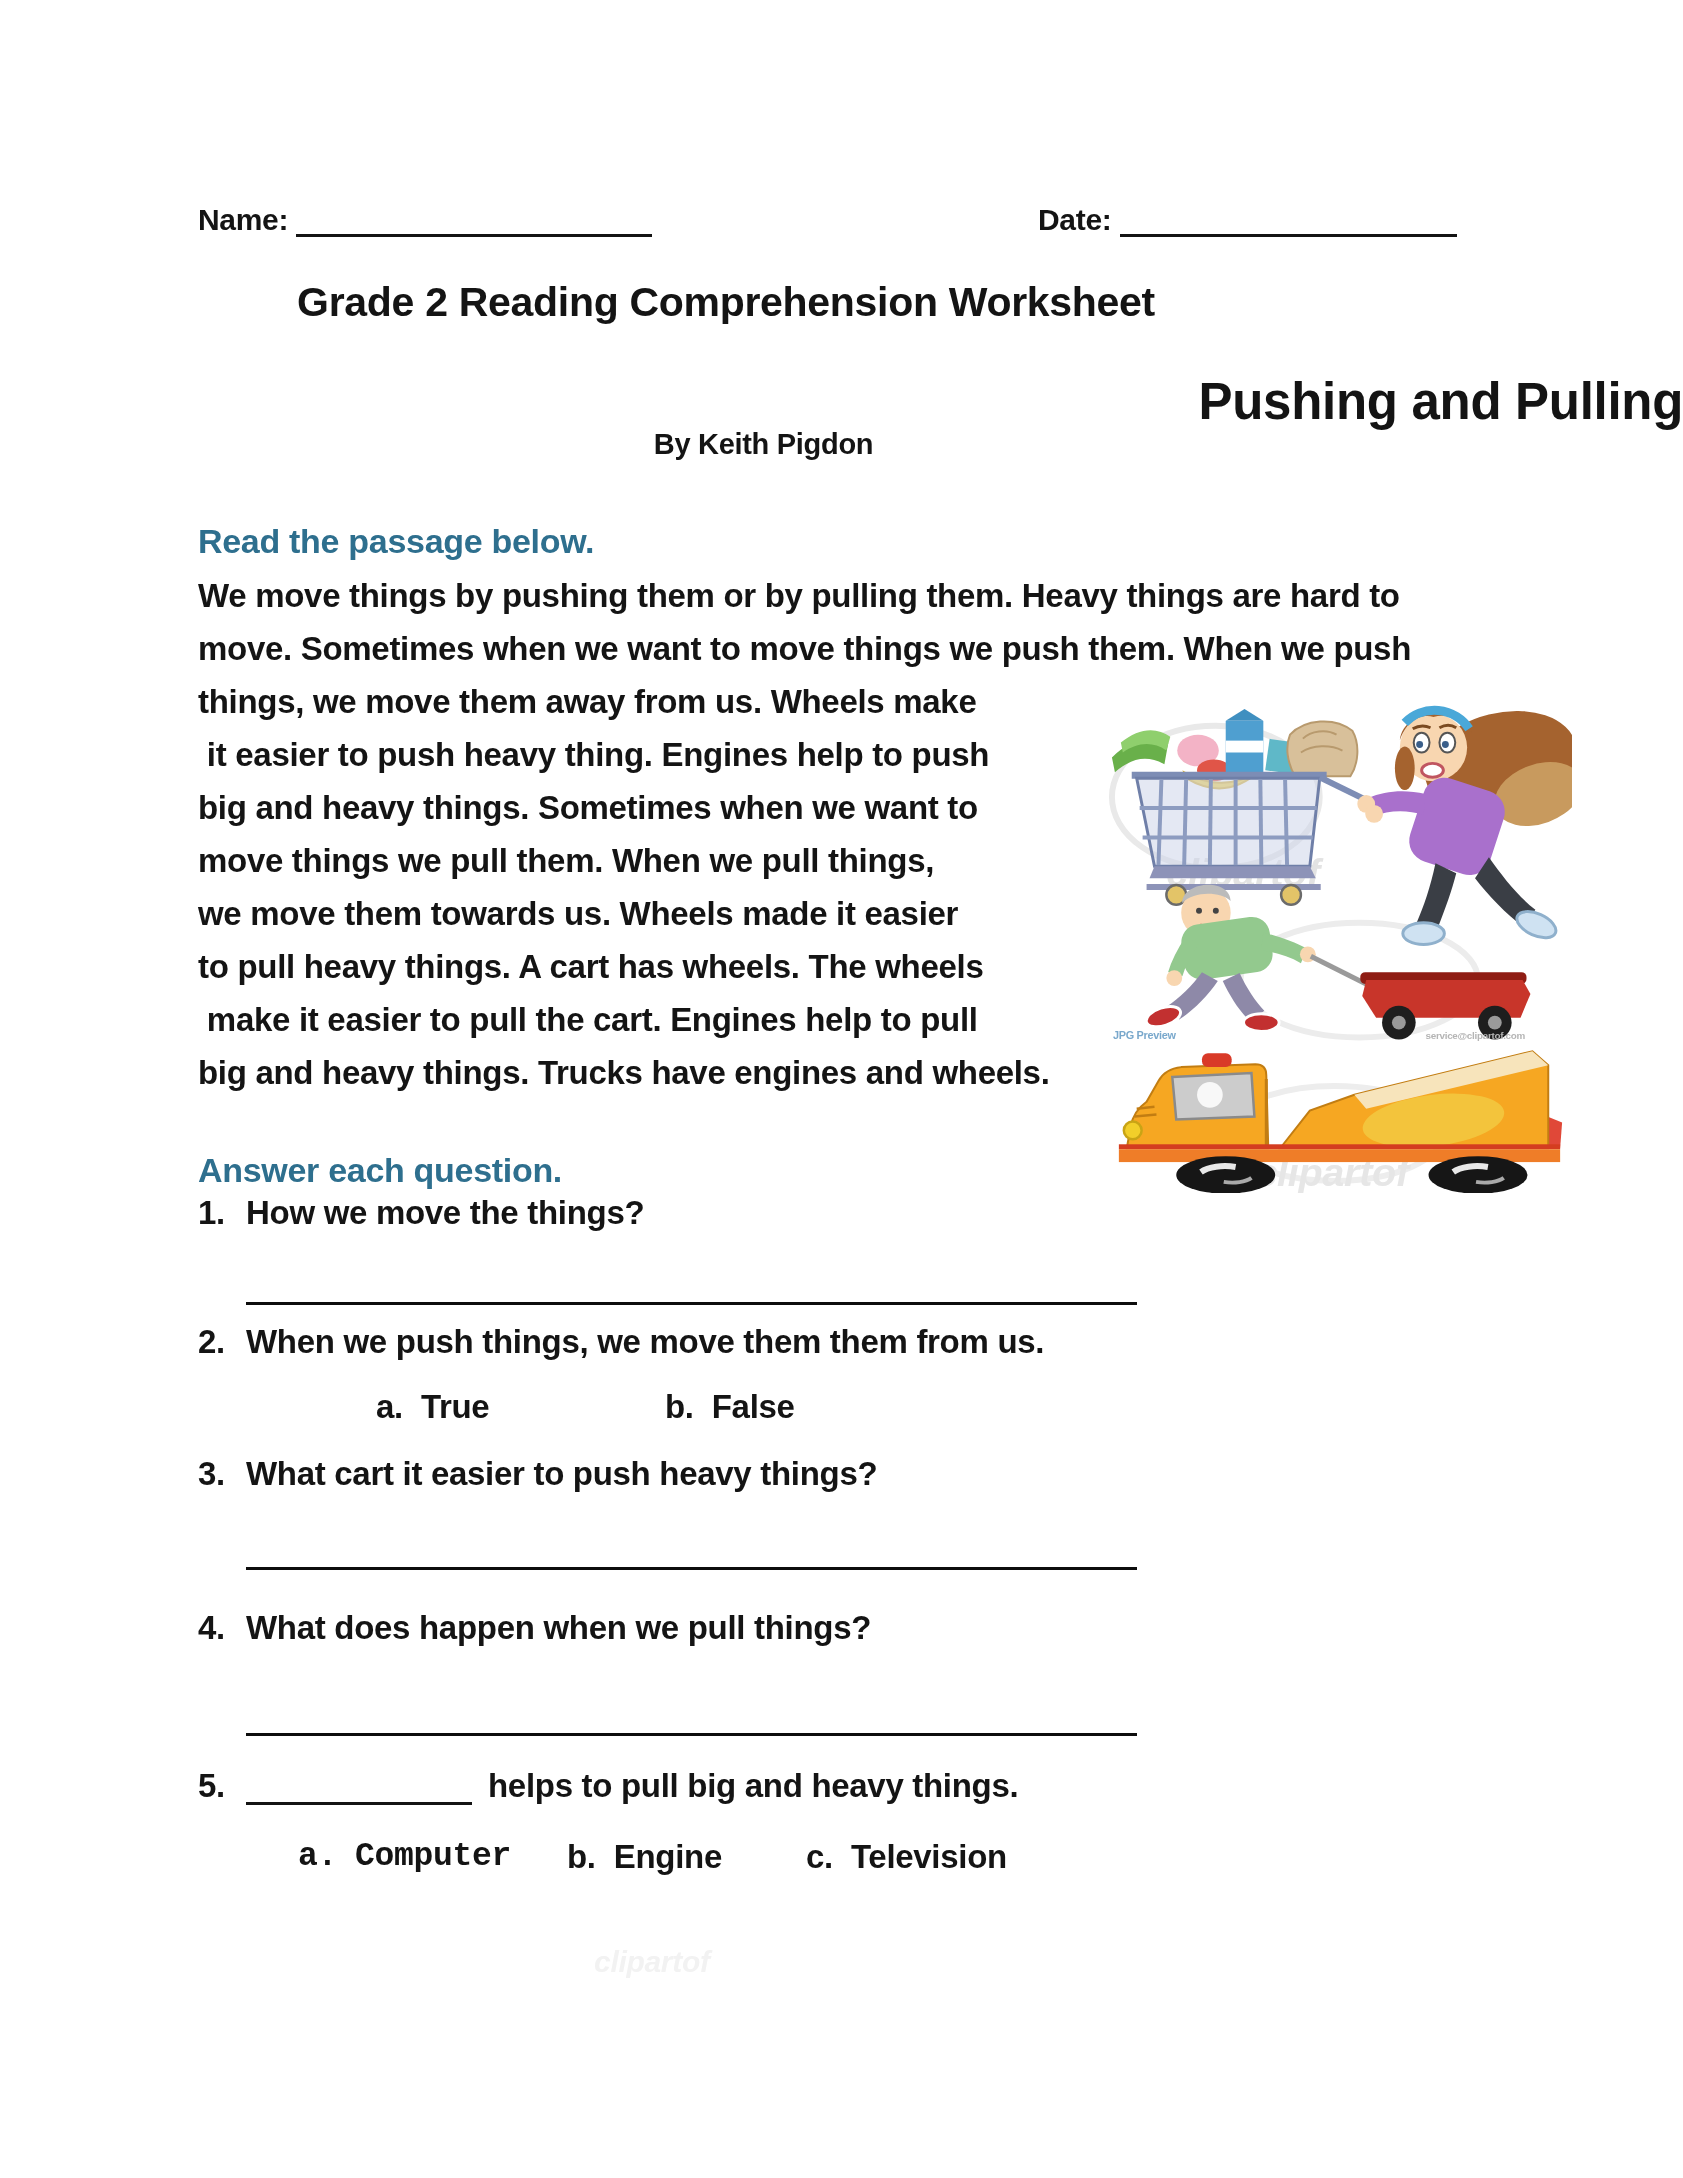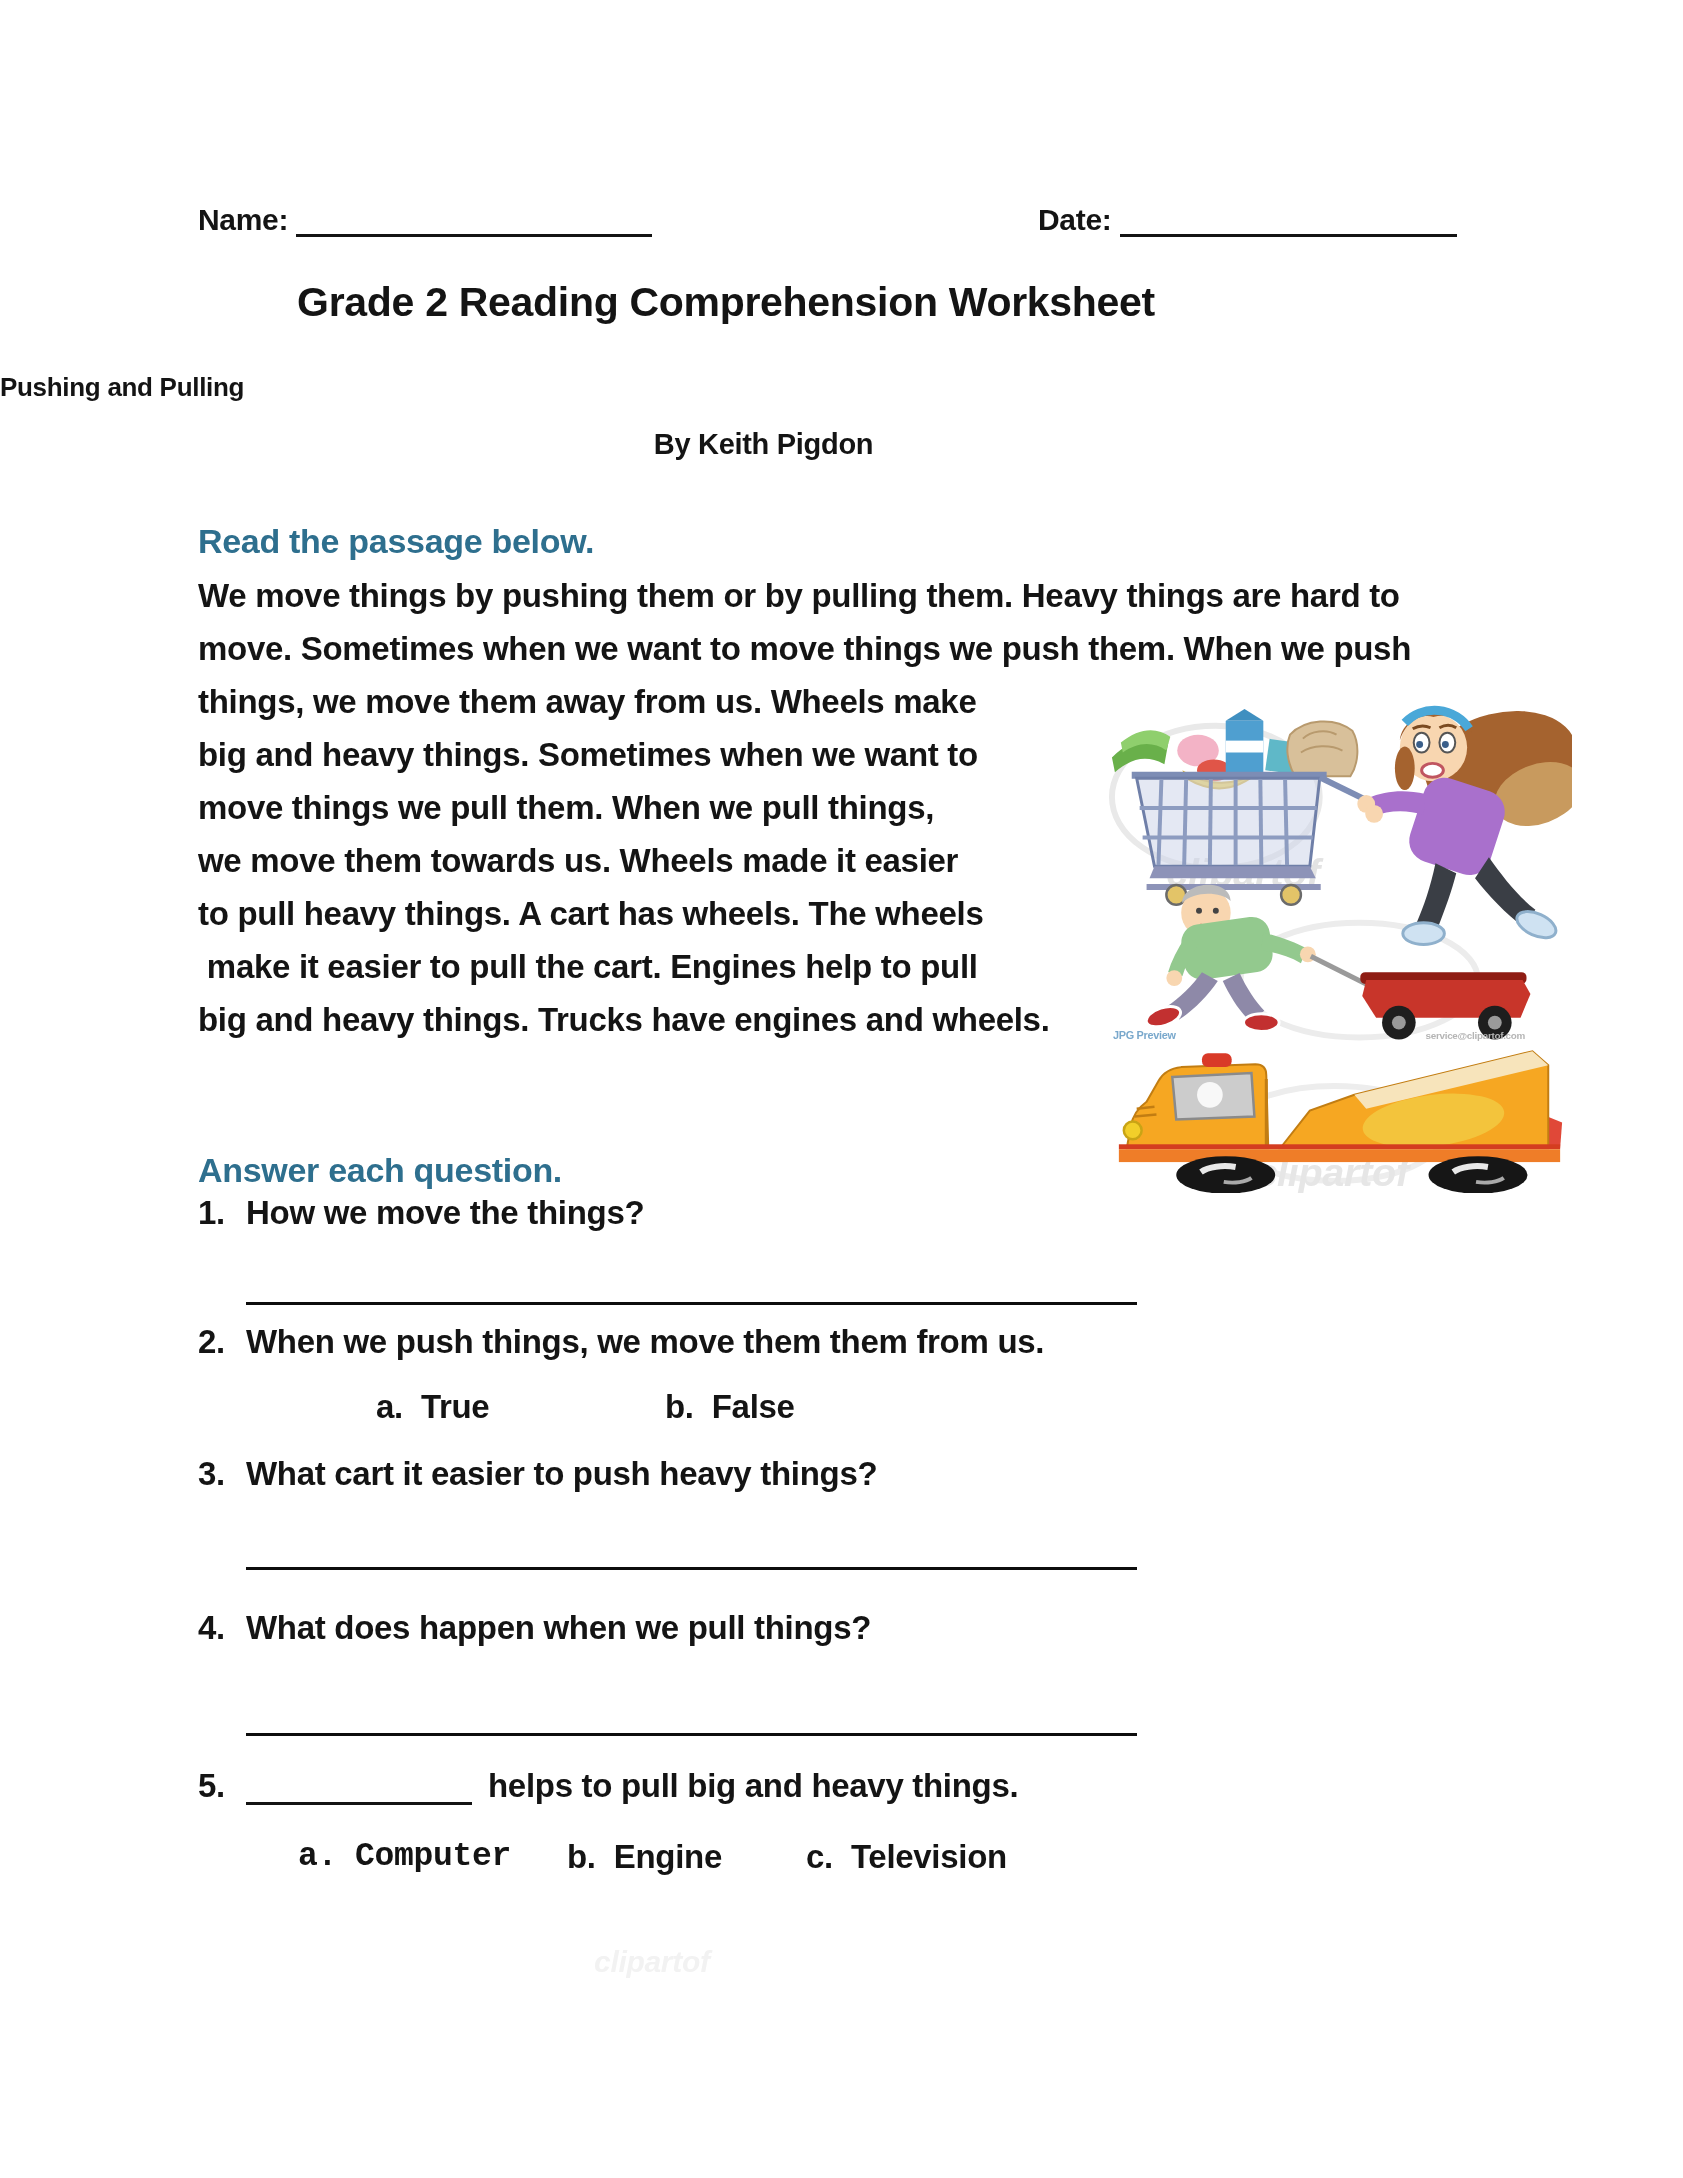--- a/index.html
+++ b/index.html
@@ -14,21 +14,21 @@
     overflow:hidden;
   }
   .abs{position:absolute;}
   
   .hdr-label{font-size:30px;}
   .blank{display:inline-block;border-bottom:3px solid #141414;height:30px;vertical-align:bottom;}
   .name-blank{width:356px;margin-left:8px;}
   .date-blank{width:337px;margin-left:8px;}
   
   .title{left:0;top:279px;width:1452px;text-align:center;font-size:41px;}
-  .subtitle{left:0;top:372px;width:1683px;text-align:left;font-size:26px;}
+  .subtitle{left:0;top:372px;width:1683px;text-align:right;font-size:51px;}
   .byline{left:0;top:428px;width:1527px;text-align:center;font-size:29px;}
   
   .teal-heading{font-size:34px;color:#2e6f8e;}
   .passage{left:198px;top:569px;font-size:33px;line-height:53px;}
   .passage div{white-space:pre;}
   
   .q-num{font-size:33px;}
   .q-text{font-size:33px;white-space:pre;}
   .ans-line{border-top:3px solid #0d0d0d;width:891px;height:0;}
   .opt{font-size:33px;white-space:pre;}
@@ -51,20 +51,21 @@
 
   <div class="abs title">Grade 2 Reading Comprehension Worksheet</div>
   <div class="abs subtitle">Pushing and Pulling</div>
   <div class="abs byline">By Keith Pigdon</div>
 
   <div class="abs teal-heading" style="left:198px;top:522px;">Read the passage below.</div>
   <div class="abs passage">
     <div>We move things by pushing them or by pulling them. Heavy things are hard to</div>
     <div>move. Sometimes when we want to move things we push them. When we push</div>
     <div>things, we move them away from us. Wheels make</div>
+    <div> it easier to push heavy thing. Engines help to push</div>
     <div>big and heavy things. Sometimes when we want to</div>
     <div>move things we pull them. When we pull things,</div>
     <div>we move them towards us. Wheels made it easier</div>
     <div>to pull heavy things. A cart has wheels. The wheels</div>
     <div> make it easier to pull the cart. Engines help to pull</div>
     <div>big and heavy things. Trucks have engines and wheels.</div>
   </div>
 
   <svg class="abs" style="left:1107px;top:683px;" width="465" height="510" viewBox="0 0 470 515">
 

